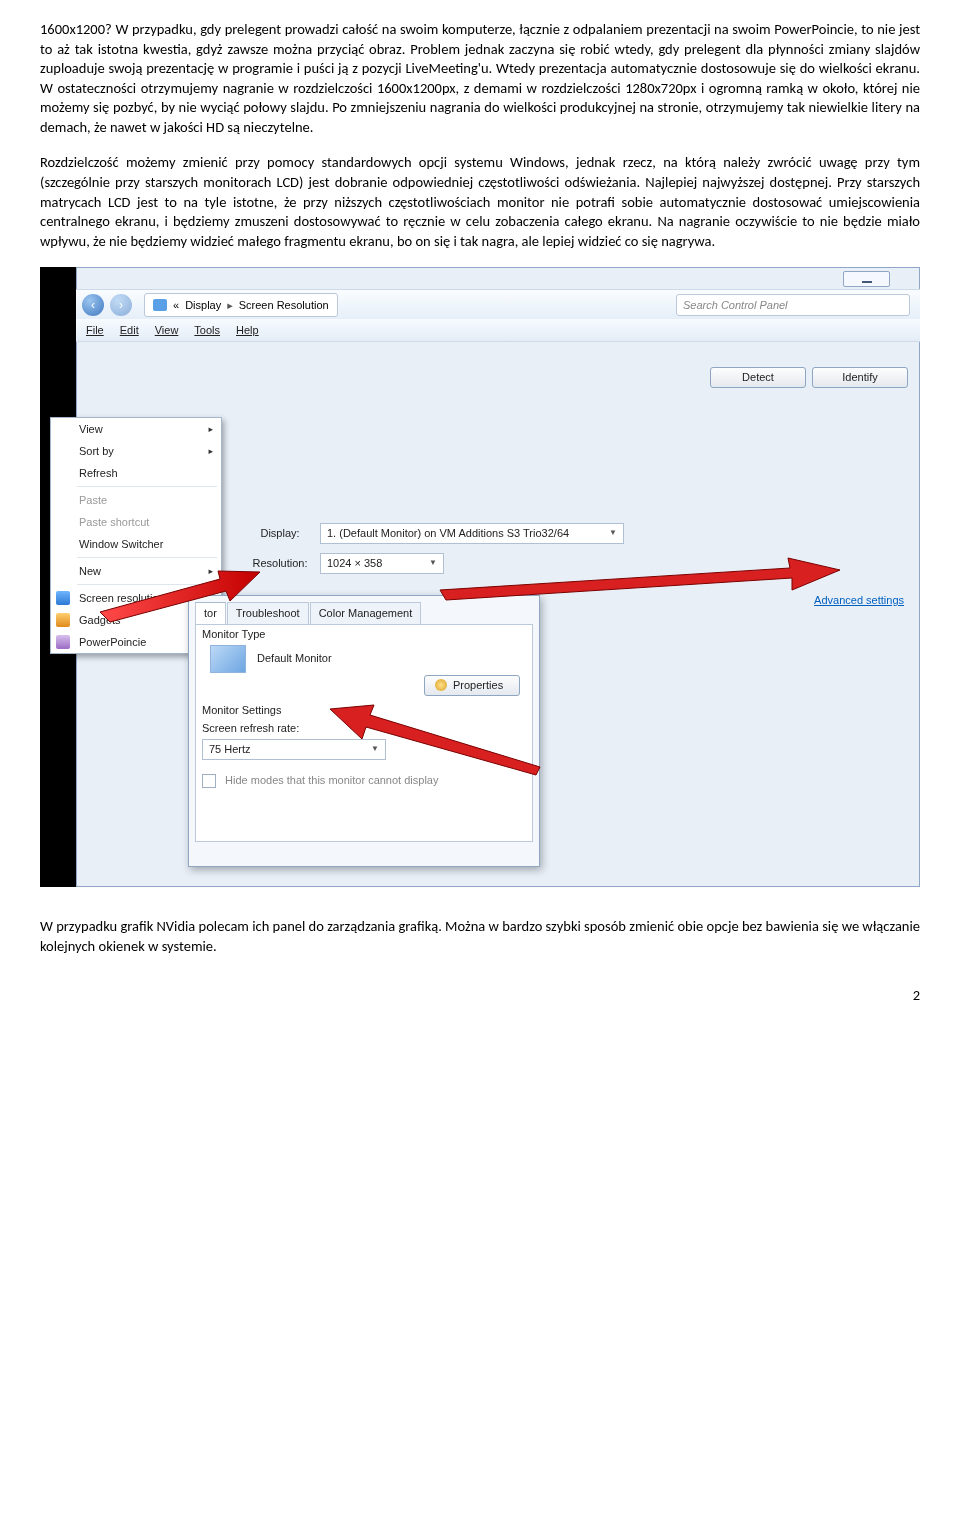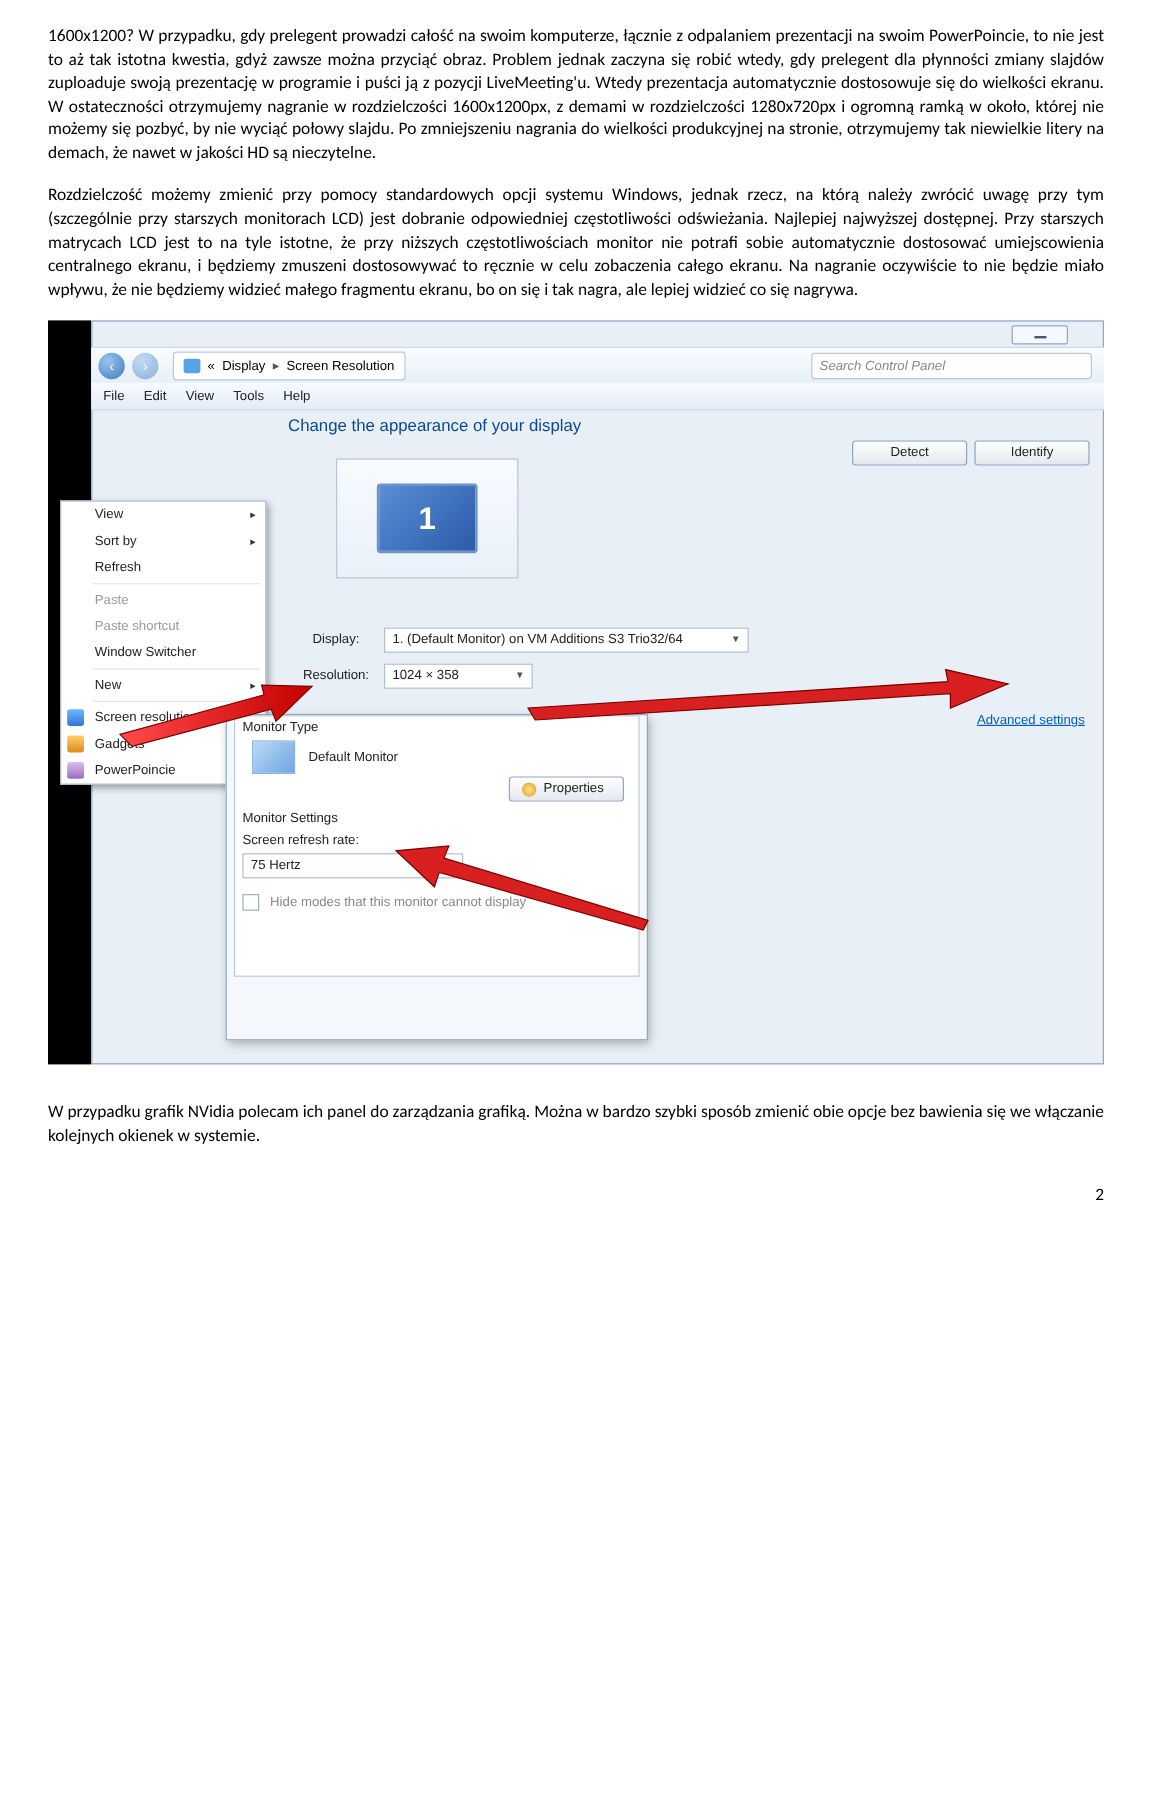--- a/index.html
+++ b/index.html
@@ -24,21 +24,21 @@
   .black-strip { position:absolute; left:0; top:0; width:36px; height:620px; background:#000; }
   .win-bg { position:absolute; left:36px; top:0; right:0; bottom:0; background:#e8eff7; border:1px solid #8fa6c4; }
   .title-caption { position:absolute; right:30px; top:4px; width:45px; height:14px; border:1px solid #8fa6c4; border-radius:2px; background:#f5f9ff; }
   .title-caption span { display:inline-block; width:10px; height:2px; background:#415a7a; margin:8px 0 0 18px; }
   .navbar { position:absolute; left:36px; top:22px; right:0; height:30px; background:linear-gradient(#fafdff,#e5eef8); border-top:1px solid #cdd9e8; border-bottom:1px solid #cdd9e8; display:flex; align-items:center; }
   .navbtn { width:22px; height:22px; border-radius:50%; background:radial-gradient(circle at 35% 30%,#9bc5f0,#3f78c0); margin-left:6px; color:#fff; display:flex; align-items:center; justify-content:center; font-size:12px; }
   .crumb { margin-left:12px; display:flex; align-items:center; gap:6px; background:#fff; border:1px solid #bac8da; border-radius:3px; padding:2px 8px; height:18px; flex:0 0 auto; }
   .crumb-icon { width:14px; height:12px; background:#5aa0e6; border-radius:2px; display:inline-block; }
   .crumb .sep { color:#555; }
   .searchbox { margin-left:auto; margin-right:10px; width:220px; height:20px; background:#fff; border:1px solid #bac8da; border-radius:3px; display:flex; align-items:center; color:#888; font-style:italic; padding:0 6px; }
-  .menubar { position:absolute; left:36px; top:52px; right:0; height:22px; background:linear-gradient(#f7fbff,#e3ecf6); border-bottom:1px solid #d0dbe8; display:flex; align-items:center; gap:16px; padding-left:10px; color:#222; }
+  .menubar { position:absolute; left:36px; top:52px; right:0; height:22px; background:linear-gradient(#f7fbff,#e3ecf6); border-bottom:1px solid #d0dbe8; display:flex; align-items:center; gap:16px; padding-left:10px; color:#222;text-decoration:underline; }
   .ctx-menu { position:absolute; left:10px; top:150px; width:170px; background:#fff; border:1px solid #a5b6cc; box-shadow:2px 3px 6px rgba(0,0,0,0.35); font-size:11px; color:#222; }
   .ctx-menu .row { display:flex; align-items:center; padding:3px 8px 3px 28px; position:relative; height:16px; }
   .ctx-menu .row.disabled { color:#999; }
   .ctx-menu .sepr { height:1px; background:#e0e6ee; margin:2px 4px 2px 26px; }
   .ctx-menu .arr { position:absolute; right:8px; color:#333; font-size:9px; }
   .ctx-menu .ic { position:absolute; left:5px; width:14px; height:14px; border-radius:2px; }
   .ic-blue { background:linear-gradient(#6fb6ff,#2d78d4); }
   .ic-orng { background:linear-gradient(#ffcf70,#e08a1a); }
   .ic-mauve { background:linear-gradient(#d8c0ee,#9b6bc4); }
   .content-area { position:absolute; left:200px; top:78px; right:14px; color:#003a7a; }
@@ -140,28 +140,20 @@
     <div class="row">
         <span class="ic ic-orng"></span>
         <span>Gadgets</span>
       </div>
     <div class="row">
         <span class="ic ic-mauve"></span>
         <span>PowerPoincie</span>
       </div>
   </div>
 
-  <div class="content-area">
-    <div class="content-title">Change the appearance of your display</div>
-    <div class="monitor-box">
-      <div class="monitor">
-          <span>1</span>
-        </div>
-    </div>
-  </div>
 
   <div class="right-btns">
     <div class="btn">Detect</div>
     <div class="btn">Identify</div>
   </div>
 
   <div class="form-row" style="left:200px; top:256px;">
     <label>Display:</label>
     <div class="field" style="width:290px">
       <span>1. (Default Monitor) on VM Additions S3 Trio32/64</span>
@@ -172,20 +164,25 @@
     <label>Resolution:</label>
     <div class="field" style="width:110px">
       <span>1024 × 358</span>
         <span class="dd-arr">▼</span>
     </div>
   </div>
 
   <a class="adv-link">Advanced settings</a>
 
   <div class="props-dlg">
+    <div class="tabs">
+      <div class="tab active">tor</div>
+      <div class="tab">Troubleshoot</div>
+      <div class="tab">Color Management</div>
+    </div>
     <div class="tab-body">
       <div class="group-label" style="left:6px; top:2px;">Monitor Type</div>
       <div style="position:absolute; left:14px; top:20px;">
         <span class="mon-icon"></span>
         <span>Default Monitor</span>
       </div>
       <div class="prop-btn-row">
         <div class="btn" style="display:inline-flex; align-items:center; gap:6px;">
           <span style="width:12px;height:12px;background:radial-gradient(circle,#ffe08a,#d8a020);border-radius:50%;display:inline-block"></span>
           <span>Properties</span>

